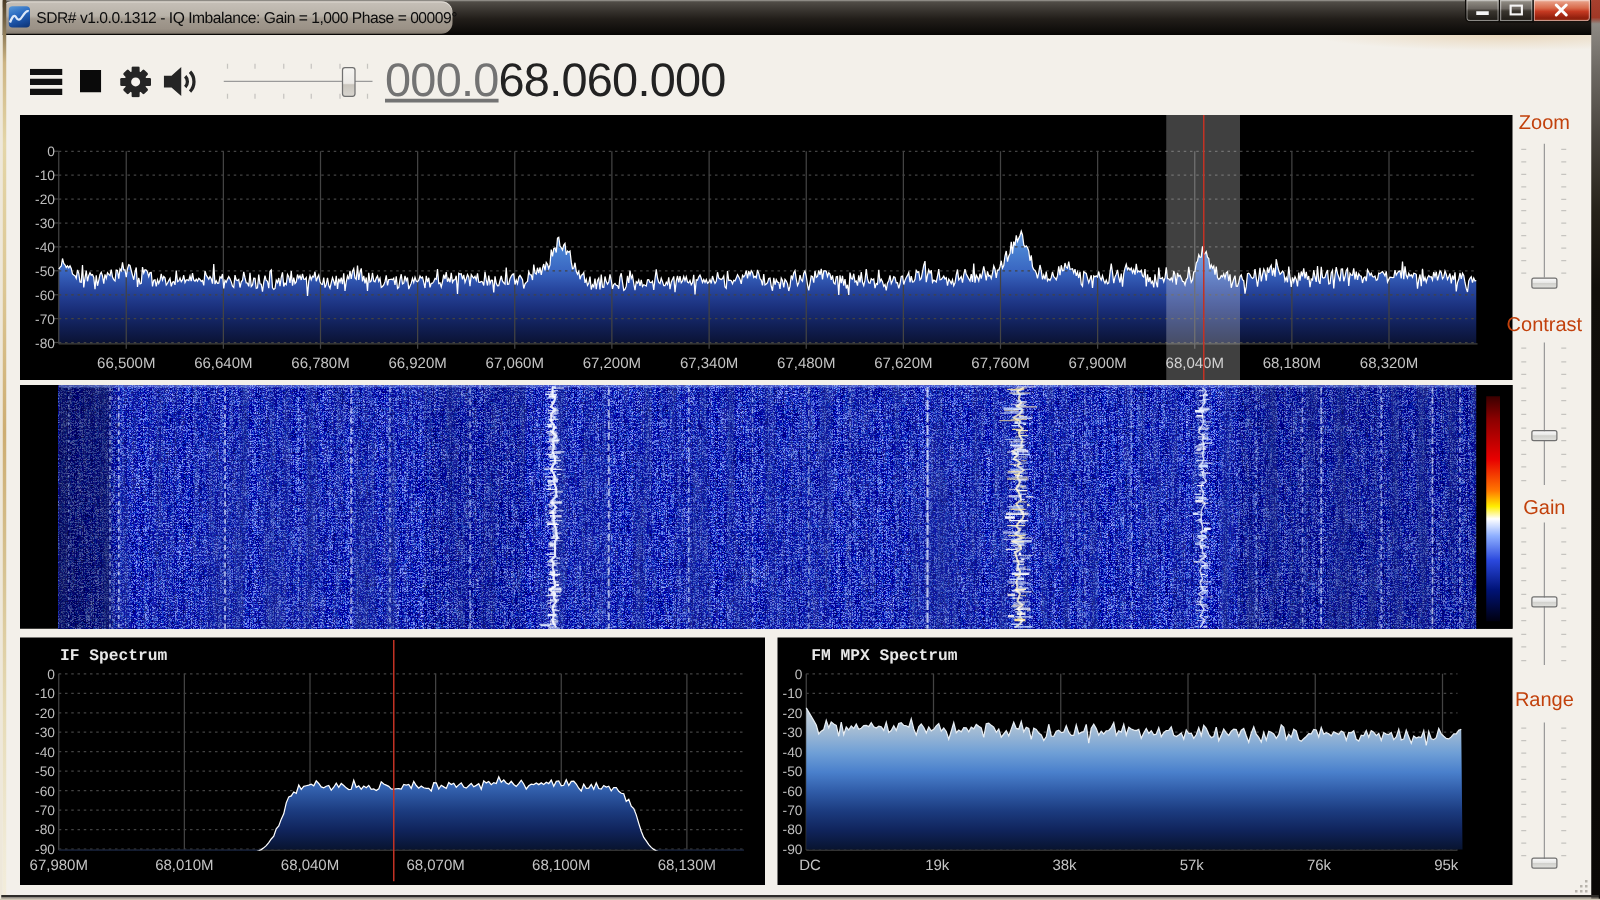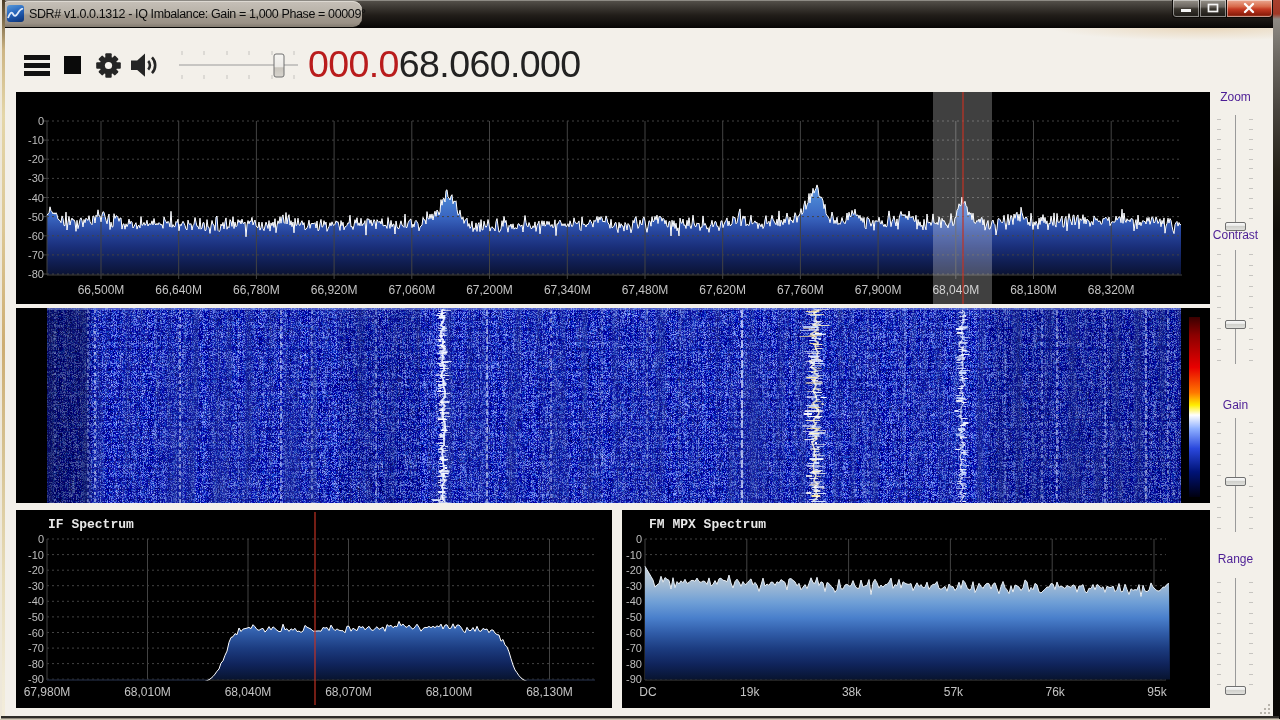--- a/index.html
+++ b/index.html
@@ -37,32 +37,32 @@
 #client { position:absolute; left:7px; top:28px; width:1267px; height:690px;
   background:#f3f0ea; }
 #glow { position:absolute; left:1020px; top:0; width:247px; height:14px;
   background:radial-gradient(ellipse 220px 18px at 72% 0%, rgba(218,178,120,.4), rgba(218,178,120,0) 70%); }
 
 
 #toolbar { position:absolute; left:0; top:10px; height:60px; width:1260px; }
 .tbicon { position:absolute; top:0; }
 #freq { position:absolute; left:301px; top:5px; font-size:37.5px; color:#222;
   letter-spacing:-0.6px; font-weight:400; }
-#freq .dim { color:#b91c1c; }
+#freq .dim { color:#737373;text-decoration:underline; }
 svg text { font-family:"Liberation Sans", sans-serif; }
 svg .yl { font-size:11px; fill:#bebebe; text-anchor:end; }
 svg .xl { font-size:12px; fill:#c4c4c4; text-anchor:middle; }
 svg .gv { stroke:#434343; stroke-width:1; }
 svg .gh { stroke:#434343; stroke-width:1; stroke-dasharray:2 3; }
 svg .ttl { font-family:"Liberation Mono", monospace; font-size:13px; font-weight:bold; fill:#e8e8e8; }
 
 
 #sidebar { position:absolute; left:1204px; top:0; width:63px; height:720px; }
 .sgroup { position:absolute; left:0; width:63px; text-align:center; }
-.slabel { font-size:12px; color:#4c1d95; }
+.slabel { font-size:16px; color:#c2410c; }
 .strack { position:absolute; left:31px; width:1px; background:#9a9a9a; }
 .sthumb { position:absolute; left:21px; width:21px; height:9px; border:1px solid #707070;
   border-radius:2px; background:linear-gradient(#f8f8f8,#e8e8e6 45%,#d0d0cc 50%,#e0e0dc); }
 .stick { position:absolute; width:4px; height:1px; background:#c6c4c0; }
 </style></head>
 <body>
 <div id="root">
 <div id="client">
   <div id="glow"></div>
 
@@ -813,21 +813,21 @@
         <div class="stick" style="left:13px;top:98px"></div>
         <div class="stick" style="left:45px;top:98px"></div>
         <div class="stick" style="left:13px;top:108px"></div>
         <div class="stick" style="left:45px;top:108px"></div>
         <div class="stick" style="left:13px;top:118px"></div>
         <div class="stick" style="left:45px;top:118px"></div>
         <div class="stick" style="left:13px;top:128px"></div>
         <div class="stick" style="left:45px;top:128px"></div>
         <div class="sthumb" style="top:132px"></div>
       </div>
-      <div class="sgroup" style="top:228px;height:150px">
+      <div class="sgroup" style="top:252px;height:150px">
         <div class="slabel">Contrast</div>
         <div class="strack" style="top:22px;height:114px"></div>
         <div class="stick" style="left:13px;top:26px"></div>
         <div class="stick" style="left:45px;top:26px"></div>
         <div class="stick" style="left:13px;top:37px"></div>
         <div class="stick" style="left:45px;top:37px"></div>
         <div class="stick" style="left:13px;top:47px"></div>
         <div class="stick" style="left:45px;top:47px"></div>
         <div class="stick" style="left:13px;top:58px"></div>
         <div class="stick" style="left:45px;top:58px"></div>

